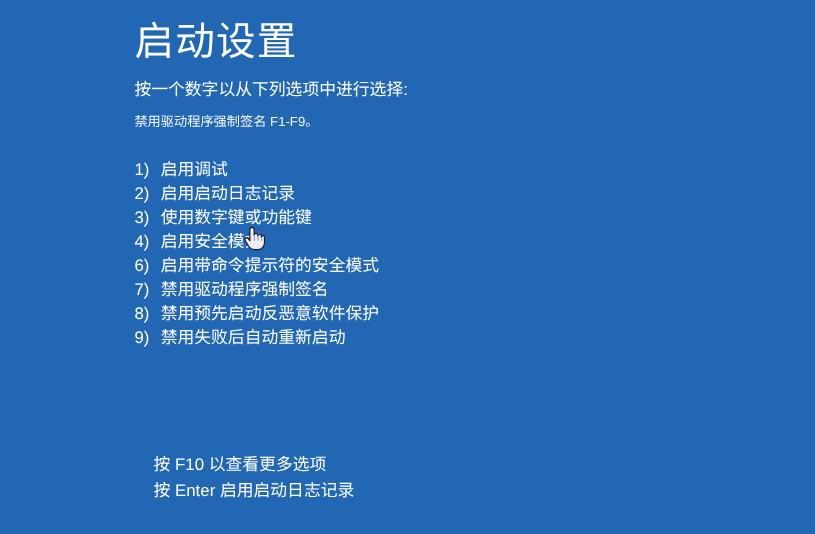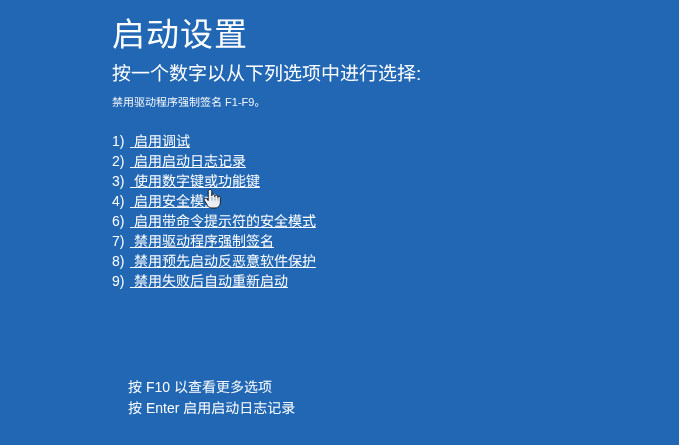--- a/index.html
+++ b/index.html
@@ -43,21 +43,21 @@
     letter-spacing: 1px;
     color: #ffffff;
     white-space: nowrap;
   }
 
   
   .subtitle {
     position: absolute;
     left: 0;
     top: 64px;
-    font-size: 19px;
+    font-size: 14px;
     line-height: 20px;
     font-weight: 400;
     color: #ffffff;
     white-space: nowrap;
   }
 
   
   .hint {
     position: absolute;
     left: 0;
@@ -79,21 +79,20 @@
     list-style: none;
     width: 420px;
   }
   .option-item {
     font-size: 14px;
     line-height: 20px;
     height: 20px;
     color: #ffffff;
     white-space: nowrap;
     display: block;
-    text-decoration: underline;
   }
   .option-num {
     display: inline-block;
     min-width: 18px;
   }
   .option-label {
     display: inline;
   }
 
   

